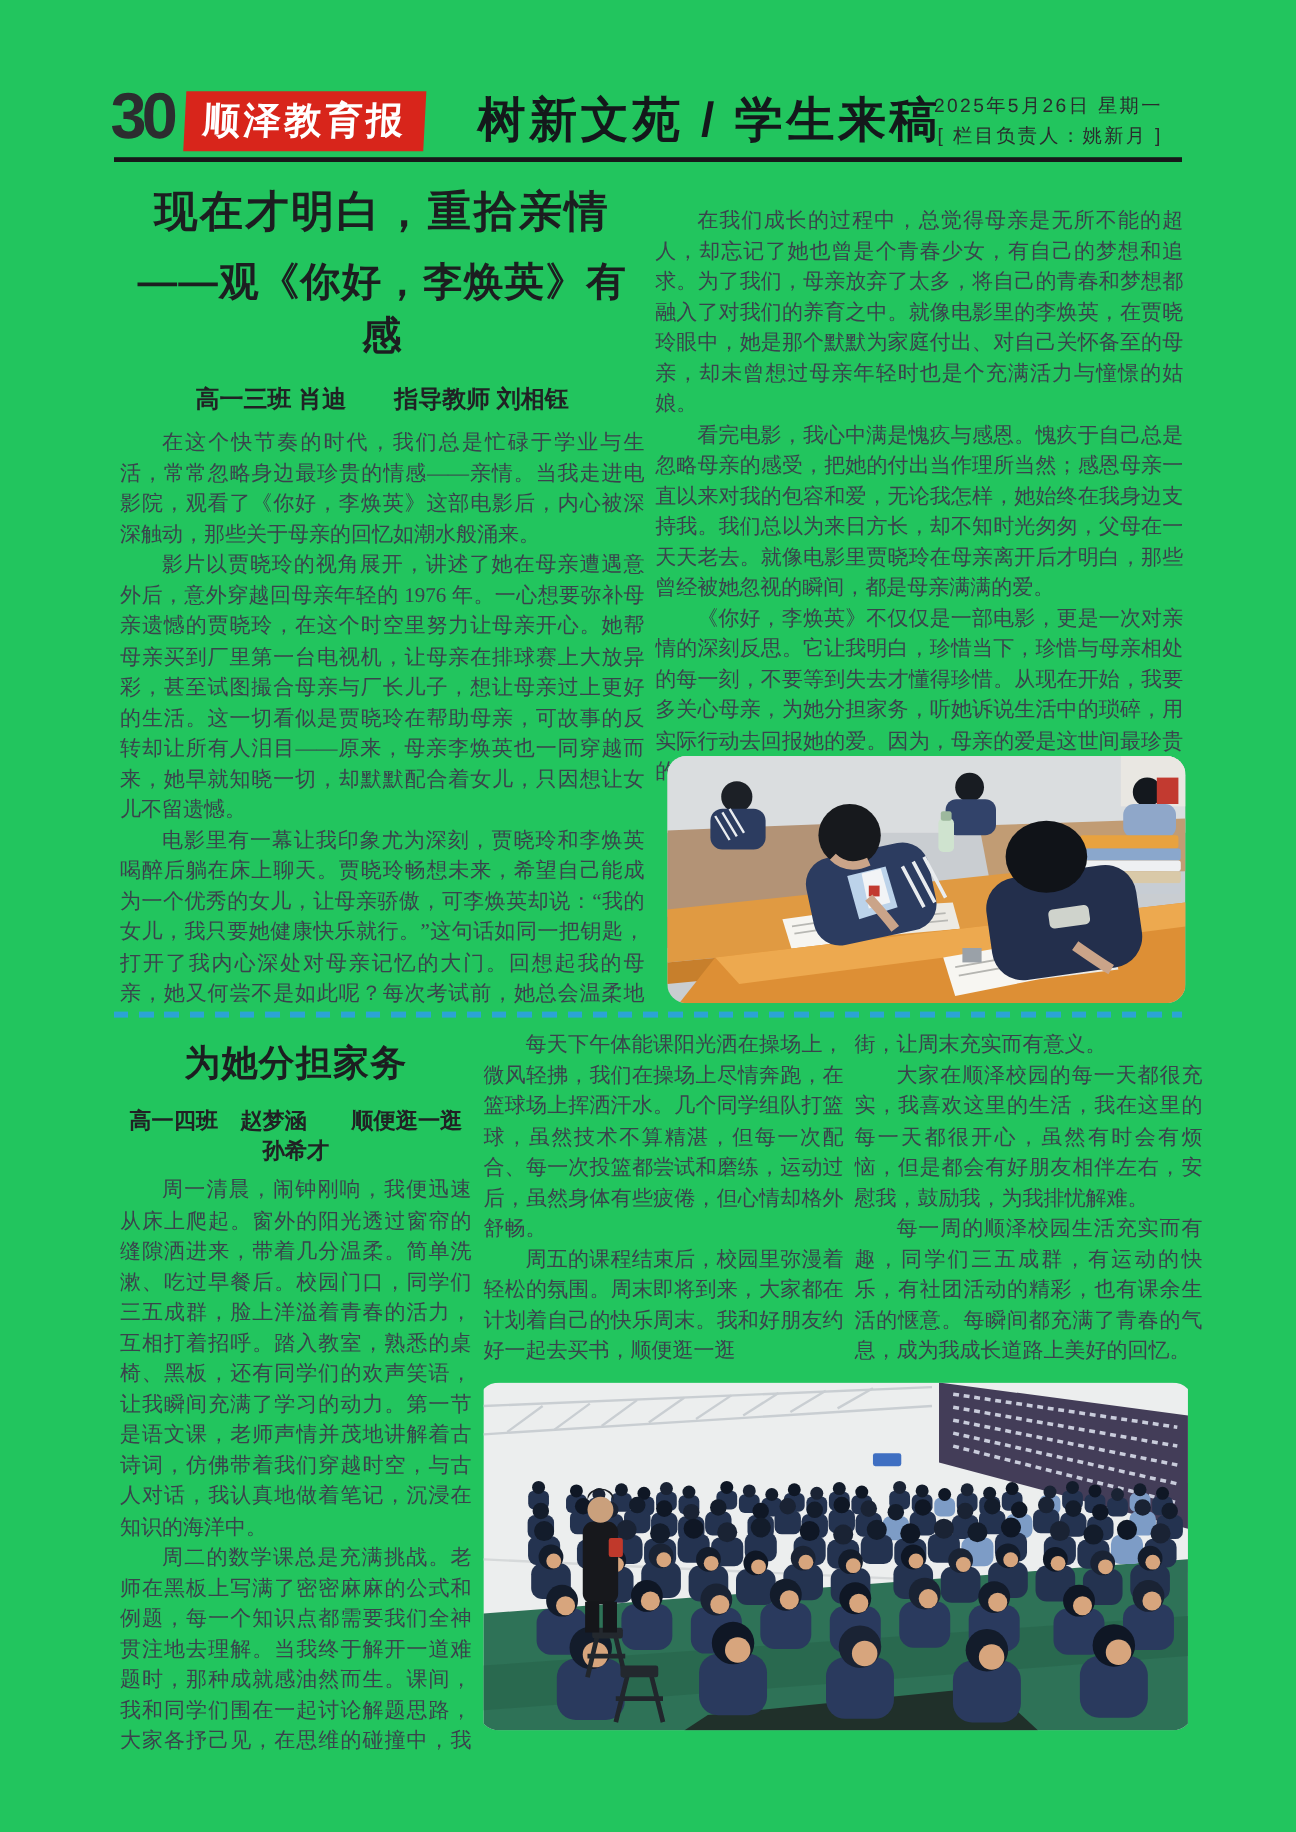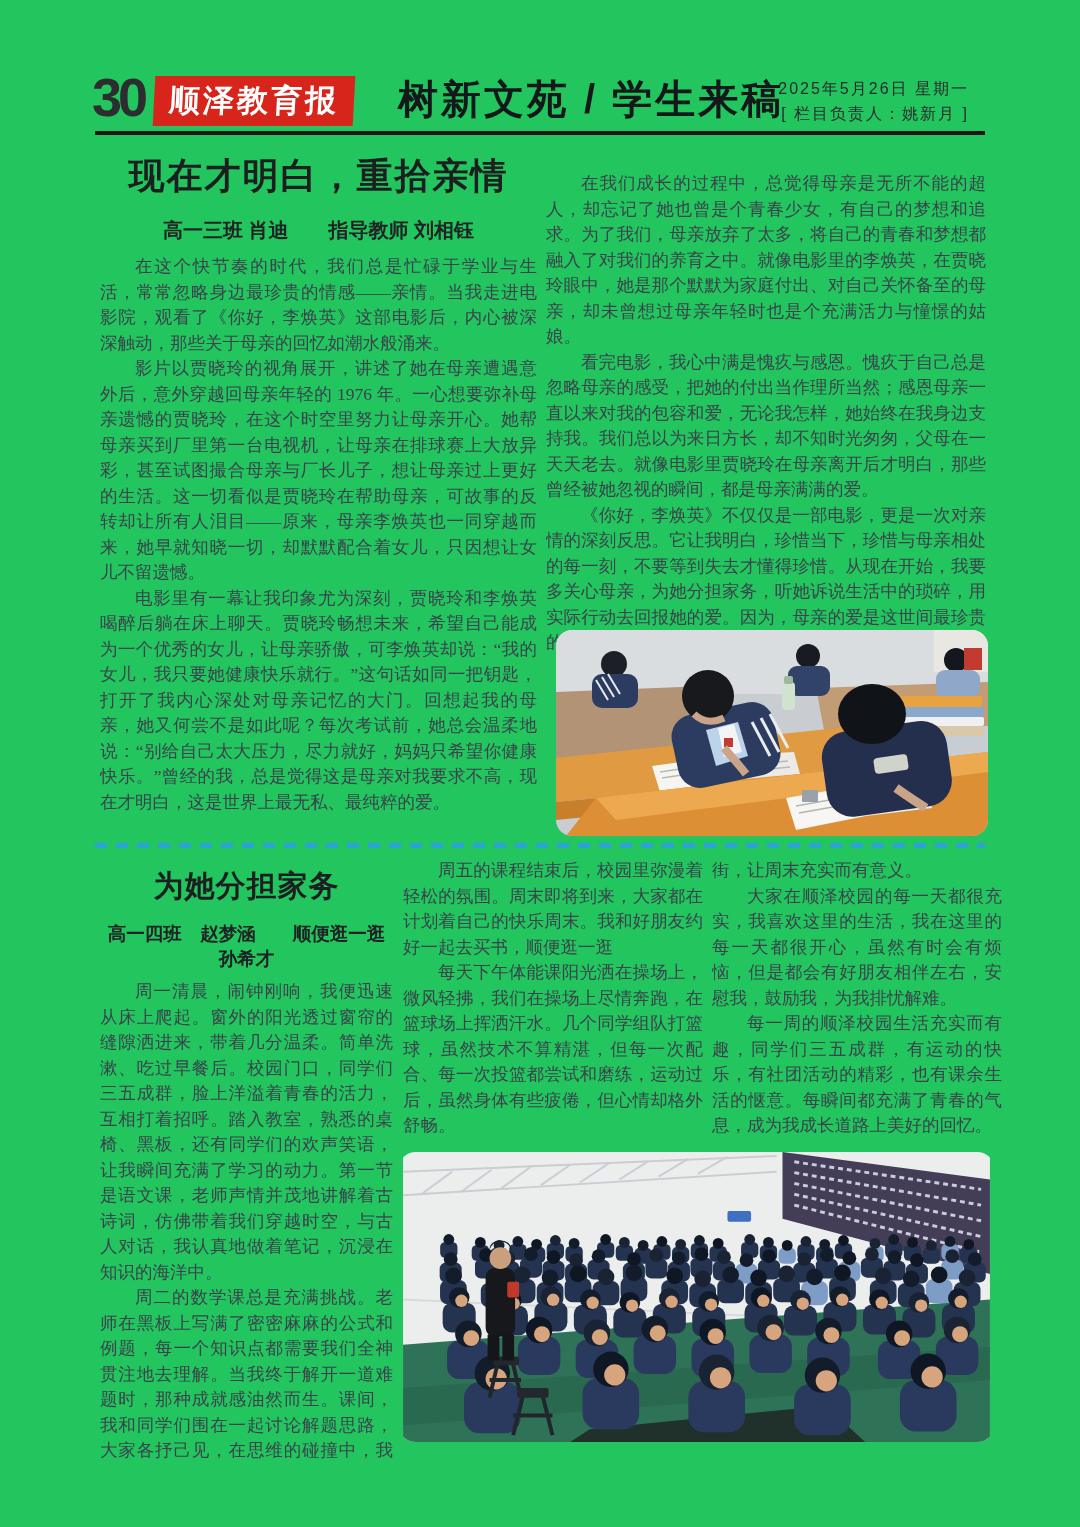--- a/index.html
+++ b/index.html
@@ -60,20 +60,21 @@
   <div class="abs masthead">顺泽教育报</div>
   <div class="abs section-title">树新文苑 / 学生来稿</div>
   <div class="abs dateblock">
     <div>2025年5月26日 星期一</div>
     <div>[ 栏目负责人：姚新月 ]</div>
   </div>
   <div class="abs header-rule"></div>
 
   <div class="abs a1-left">
     <h1 class="t1">现在才明白，重拾亲情</h1>
+    <h1 class="t2">——观《你好，李焕英》有感</h1>
     <div class="byline">高一三班 肖迪　　指导教师 刘相钰</div>
     <p class="body-p">在这个快节奏的时代，我们总是忙碌于学业与生活，常常忽略身边最珍贵的情感——亲情。当我走进电影院，观看了《你好，李焕英》这部电影后，内心被深深触动，那些关于母亲的回忆如潮水般涌来。</p>
     <p class="body-p">影片以贾晓玲的视角展开，讲述了她在母亲遭遇意外后，意外穿越回母亲年轻的 1976 年。一心想要弥补母亲遗憾的贾晓玲，在这个时空里努力让母亲开心。她帮母亲买到厂里第一台电视机，让母亲在排球赛上大放异彩，甚至试图撮合母亲与厂长儿子，想让母亲过上更好的生活。这一切看似是贾晓玲在帮助母亲，可故事的反转却让所有人泪目——原来，母亲李焕英也一同穿越而来，她早就知晓一切，却默默配合着女儿，只因想让女儿不留遗憾。</p>
     <p class="body-p">电影里有一幕让我印象尤为深刻，贾晓玲和李焕英喝醉后躺在床上聊天。贾晓玲畅想未来，希望自己能成为一个优秀的女儿，让母亲骄傲，可李焕英却说：“我的女儿，我只要她健康快乐就行。”这句话如同一把钥匙，打开了我内心深处对母亲记忆的大门。回想起我的母亲，她又何尝不是如此呢？每次考试前，她总会温柔地说：“别给自己太大压力，尽力就好，妈妈只希望你健康快乐。”曾经的我，总是觉得这是母亲对我要求不高，现在才明白，这是世界上最无私、最纯粹的爱。</p>
   </div>
 
   <div class="abs a1-right">
     <p class="body-p">在我们成长的过程中，总觉得母亲是无所不能的超人，却忘记了她也曾是个青春少女，有自己的梦想和追求。为了我们，母亲放弃了太多，将自己的青春和梦想都融入了对我们的养育之中。就像电影里的李焕英，在贾晓玲眼中，她是那个默默为家庭付出、对自己关怀备至的母亲，却未曾想过母亲年轻时也是个充满活力与憧憬的姑娘。</p>
     <p class="body-p">看完电影，我心中满是愧疚与感恩。愧疚于自己总是忽略母亲的感受，把她的付出当作理所当然；感恩母亲一直以来对我的包容和爱，无论我怎样，她始终在我身边支持我。我们总以为来日方长，却不知时光匆匆，父母在一天天老去。就像电影里贾晓玲在母亲离开后才明白，那些曾经被她忽视的瞬间，都是母亲满满的爱。</p>
     <p class="body-p">《你好，李焕英》不仅仅是一部电影，更是一次对亲情的深刻反思。它让我明白，珍惜当下，珍惜与母亲相处的每一刻，不要等到失去才懂得珍惜。从现在开始，我要多关心母亲，为她分担家务，听她诉说生活中的琐碎，用实际行动去回报她的爱。因为，母亲的爱是这世间最珍贵的宝藏，值得我们用一生去守护。</p>
@@ -146,22 +147,22 @@
   <div class="abs divider"></div>
 
   <div class="abs a2c1">
     <h2 class="t3">为她分担家务</h2>
     <div class="byline2">高一四班　赵梦涵　　顺便逛一逛 孙希才</div>
     <p class="body-p">周一清晨，闹钟刚响，我便迅速从床上爬起。窗外的阳光透过窗帘的缝隙洒进来，带着几分温柔。简单洗漱、吃过早餐后。校园门口，同学们三五成群，脸上洋溢着青春的活力，互相打着招呼。踏入教室，熟悉的桌椅、黑板，还有同学们的欢声笑语，让我瞬间充满了学习的动力。第一节是语文课，老师声情并茂地讲解着古诗词，仿佛带着我们穿越时空，与古人对话，我认真地做着笔记，沉浸在知识的海洋中。</p>
     <p class="body-p">周二的数学课总是充满挑战。老师在黑板上写满了密密麻麻的公式和例题，每一个知识点都需要我们全神贯注地去理解。当我终于解开一道难题时，那种成就感油然而生。课间，我和同学们围在一起讨论解题思路，大家各抒己见，在思维的碰撞中，我们对知识有了更深刻的理解。</p>
   </div>
 
   <div class="abs a2c2">
+    <p class="body-p">每天下午体能课阳光洒在操场上，微风轻拂，我们在操场上尽情奔跑，在篮球场上挥洒汗水。几个同学组队打篮球，虽然技术不算精湛，但每一次配合、每一次投篮都尝试和磨练，运动过后，虽然身体有些疲倦，但心情却格外舒畅。</p>
     <p class="body-p">周五的课程结束后，校园里弥漫着轻松的氛围。周末即将到来，大家都在计划着自己的快乐周末。我和好朋友约好一起去买书，顺便逛一逛</p>
-    <p class="body-p">每天下午体能课阳光洒在操场上，微风轻拂，我们在操场上尽情奔跑，在篮球场上挥洒汗水。几个同学组队打篮球，虽然技术不算精湛，但每一次配合、每一次投篮都尝试和磨练，运动过后，虽然身体有些疲倦，但心情却格外舒畅。</p>
   </div>
 
   <div class="abs a2c3">
     <p class="body-p noindent">街，让周末充实而有意义。</p>
     <p class="body-p">大家在顺泽校园的每一天都很充实，我喜欢这里的生活，我在这里的每一天都很开心，虽然有时会有烦恼，但是都会有好朋友相伴左右，安慰我，鼓励我，为我排忧解难。</p>
     <p class="body-p">每一周的顺泽校园生活充实而有趣，同学们三五成群，有运动的快乐，有社团活动的精彩，也有课余生活的惬意。每瞬间都充满了青春的气息，成为我成长道路上美好的回忆。</p>
   </div>
 
   <figure class="abs photo2" style="margin:0">
     <svg width="597" height="290" viewBox="0 0 597 295" xmlns="http://www.w3.org/2000/svg">

